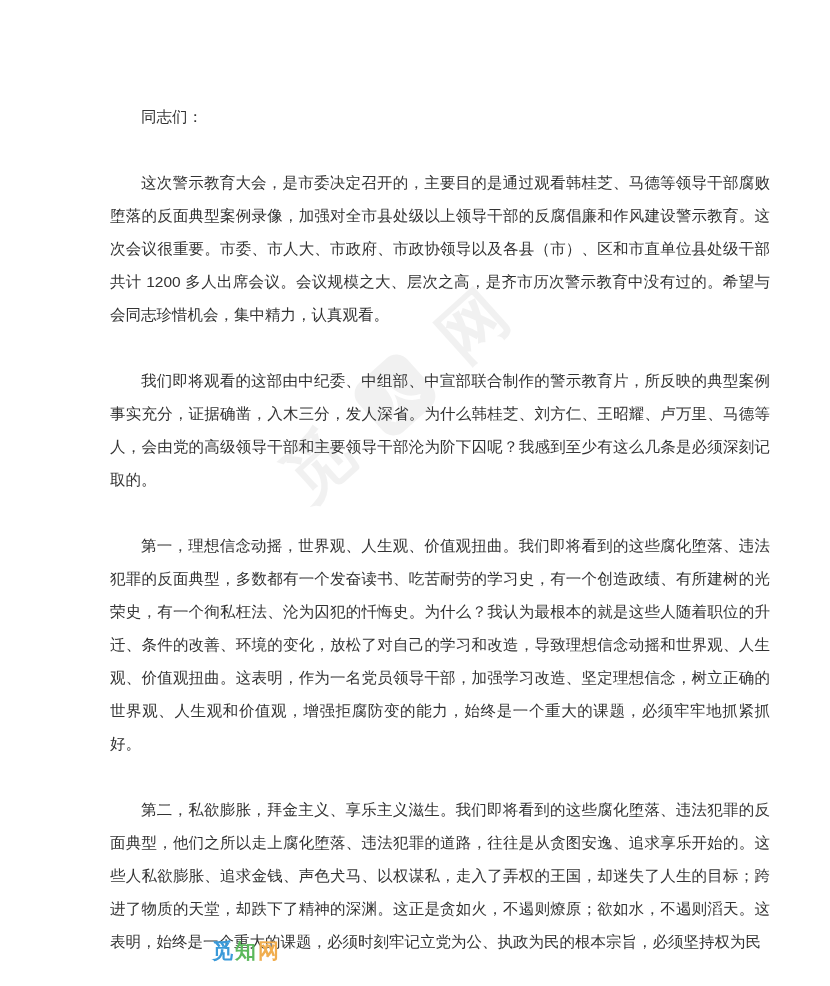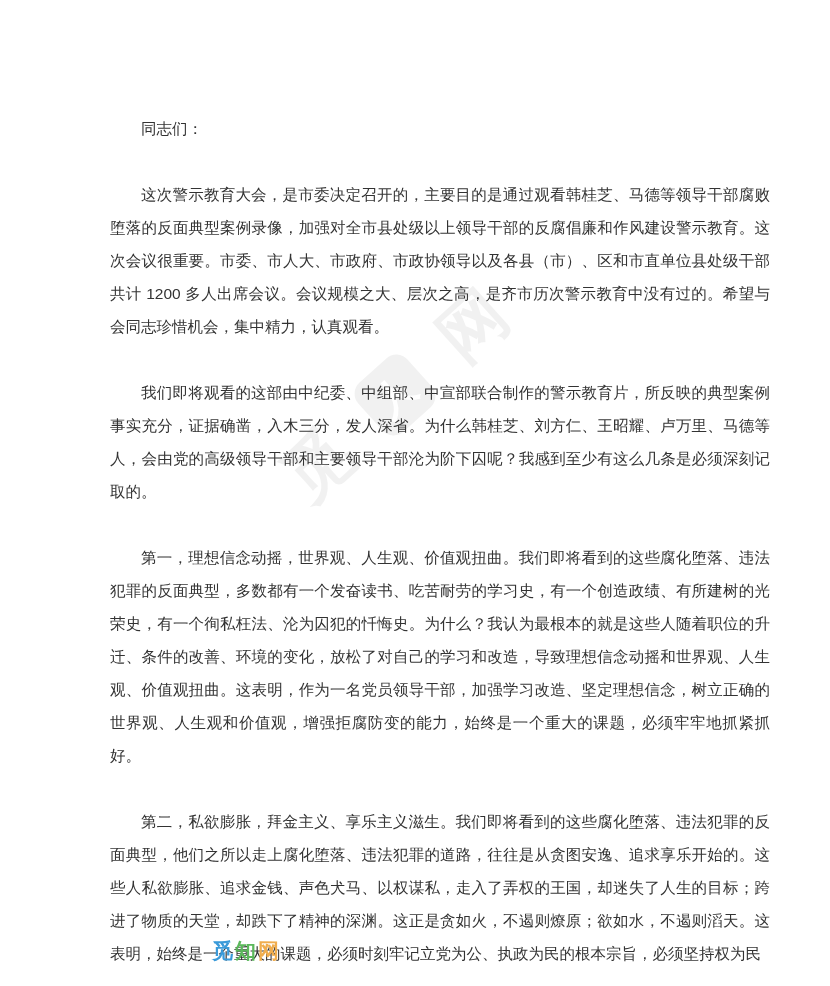--- a/index.html
+++ b/index.html
@@ -55,21 +55,21 @@
     position: absolute;
     left: 110px;
     top: 100px;
     width: 660px;
     color: #333333;
     font-size: 15.5px;
     line-height: 33px;
     text-align: justify;
   }
   .content p {
-    margin: 12px 0 33px 0;
+    margin: 0 0 33px 0;
     text-indent: 2em;
   }
   .site-logo {
     position: absolute;
     left: 212px;
     top: 938px;
     display: flex;
     gap: 2px;
     font-size: 21px;
     font-weight: bold;

